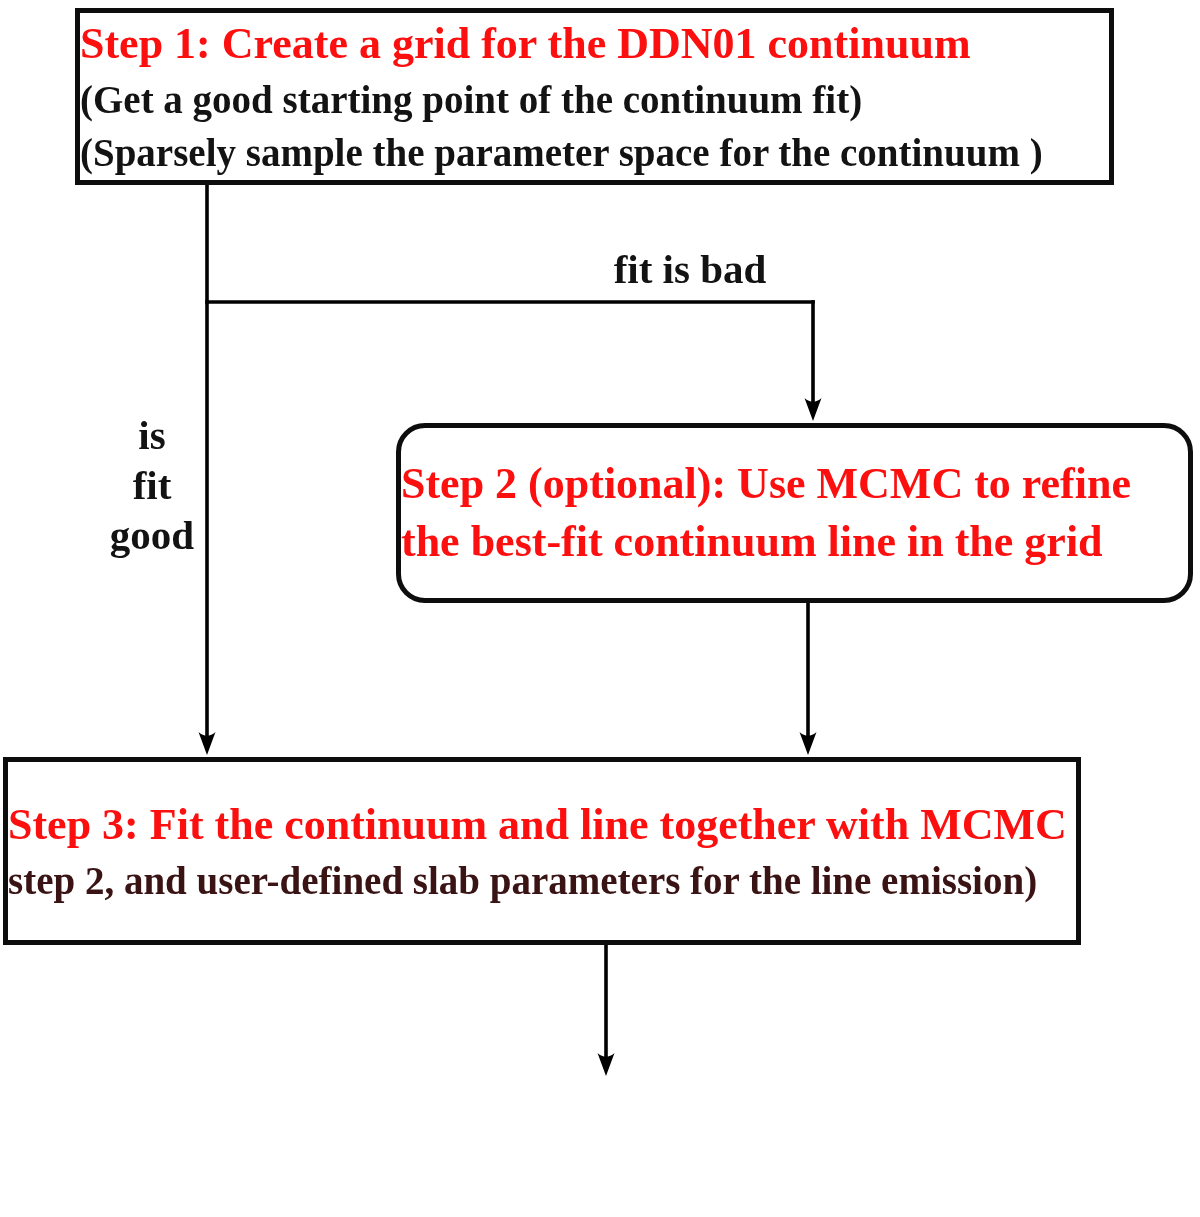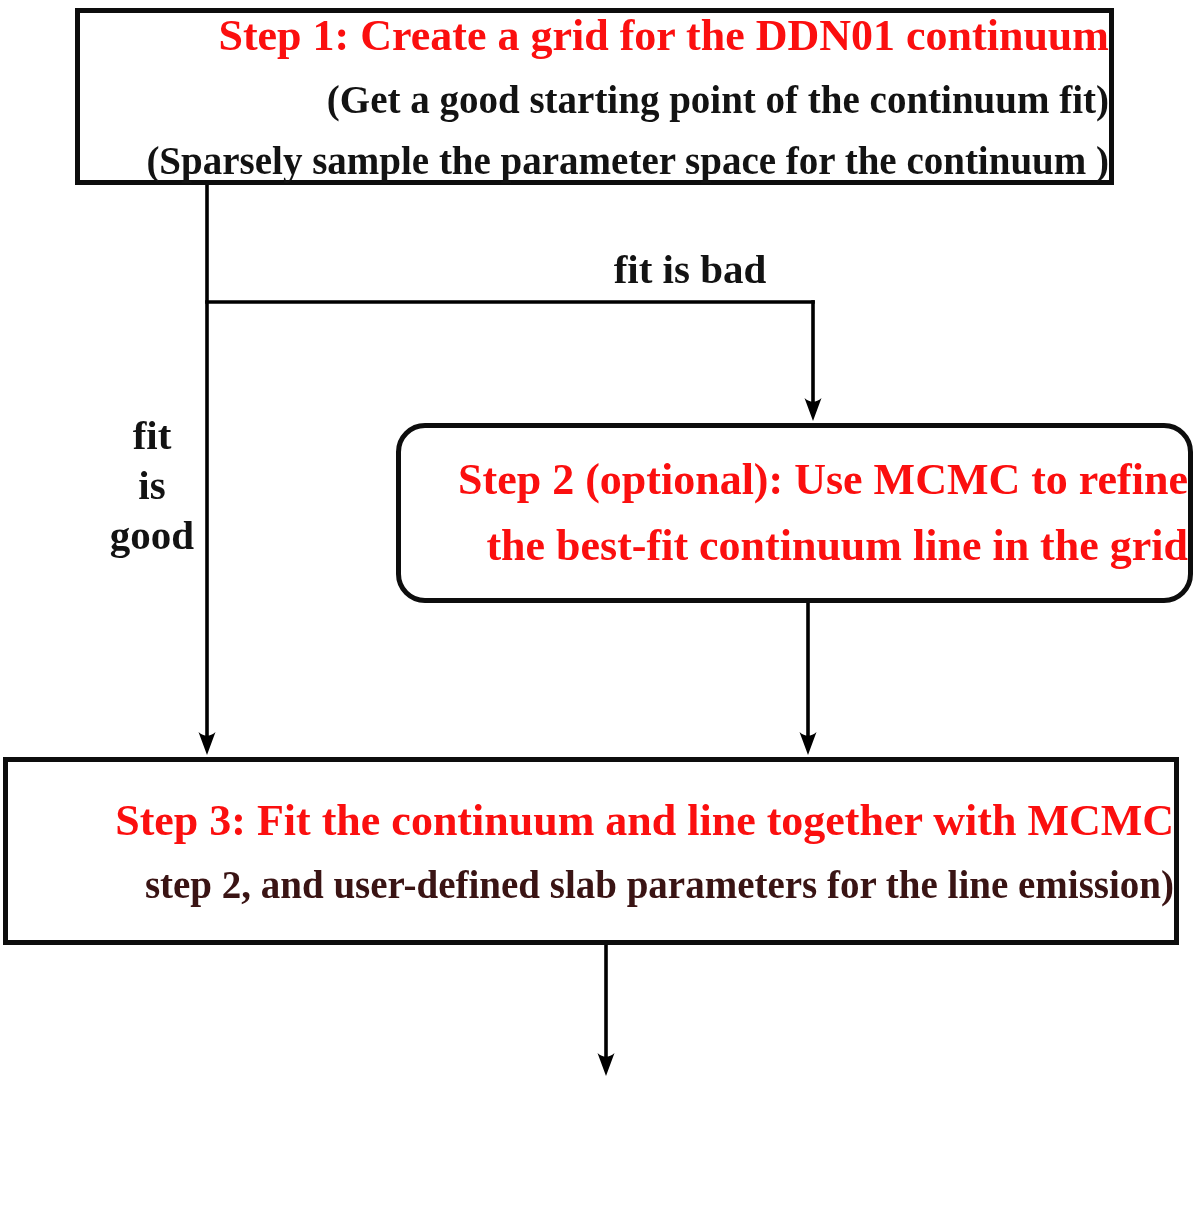--- a/index.html
+++ b/index.html
@@ -9,31 +9,30 @@
     font-family:"Liberation Serif","DejaVu Serif",serif;
     font-weight:bold; overflow:hidden;
   }
   svg.connectors { position:absolute; left:0; top:0; width:1200px; height:1217px; }
   .ln { stroke:var(--connector-black,#000000); stroke-width:3.6; }
   .ah { fill:var(--connector-black,#000000); }
   .box {
     position:absolute; box-sizing:border-box;
     border:5px solid var(--box-border-black,#0d0d0d);
     background:#ffffff;
-    display:flex; flex-direction:column; align-items:flex-end; justify-content:center;
+    display:flex; flex-direction:column; align-items:flex-start; justify-content:center;
     text-align:center;
-    gap:8px;
   }
   .t  { font-size:44px; line-height:58px; color:var(--step-title-red,#fb0f0f); white-space:nowrap; }
   .s  { font-size:39px; line-height:53px; white-space:nowrap; }
   .s-black  { color:var(--subtitle-black,#131313); }
   .s-maroon { color:var(--subtitle-maroon,#3a1414); }
   #box-step1 { left:75px;  top:8px;    width:1039px; height:177px; }
   #box-step2 { left:396px; top:423px;  width:797px;  height:180px;border-radius:29px; }
-  #box-step3 { left:3px;   top:757px;  width:1176px; height:188px; }
+  #box-step3 { left:3px;   top:757px;  width:1078px; height:188px; }
   #box-step4 { left:130px; top:1078px; width:958px;  height:134px; }
   .edge-label {
     position:absolute; color:var(--subtitle-black,#131313);
     font-size:41px; text-align:center;
   }
   #label-fit-bad  { left:565px; top:246px; width:250px; line-height:46px; white-space:nowrap; }
   #label-fit-good { left:88px;  top:410px; width:128px; line-height:50px; }
 </style>
 </head>
 <body>
@@ -58,22 +57,22 @@
 
   <div class="box" id="box-step1">
     <div class="t">Step 1: Create a grid for the DDN01 continuum</div>
     <div class="s s-black">(Get a good starting point of the continuum fit)</div>
     <div class="s s-black">(Sparsely sample the parameter space for the continuum )</div>
   </div>
 
   <div class="edge-label" id="label-fit-bad">fit is bad</div>
 
   <div class="edge-label" id="label-fit-good">
+    <div>is</div>
     <div>fit</div>
-    <div>is</div>
     <div>good</div>
   </div>
 
   <div class="box" id="box-step2">
     <div class="t">Step 2 (optional): Use MCMC to refine</div>
     <div class="t">the best-fit continuum line in the grid</div>
   </div>
 
   <div class="box" id="box-step3">
     <div class="t">Step 3: Fit the continuum and line together with MCMC</div>

